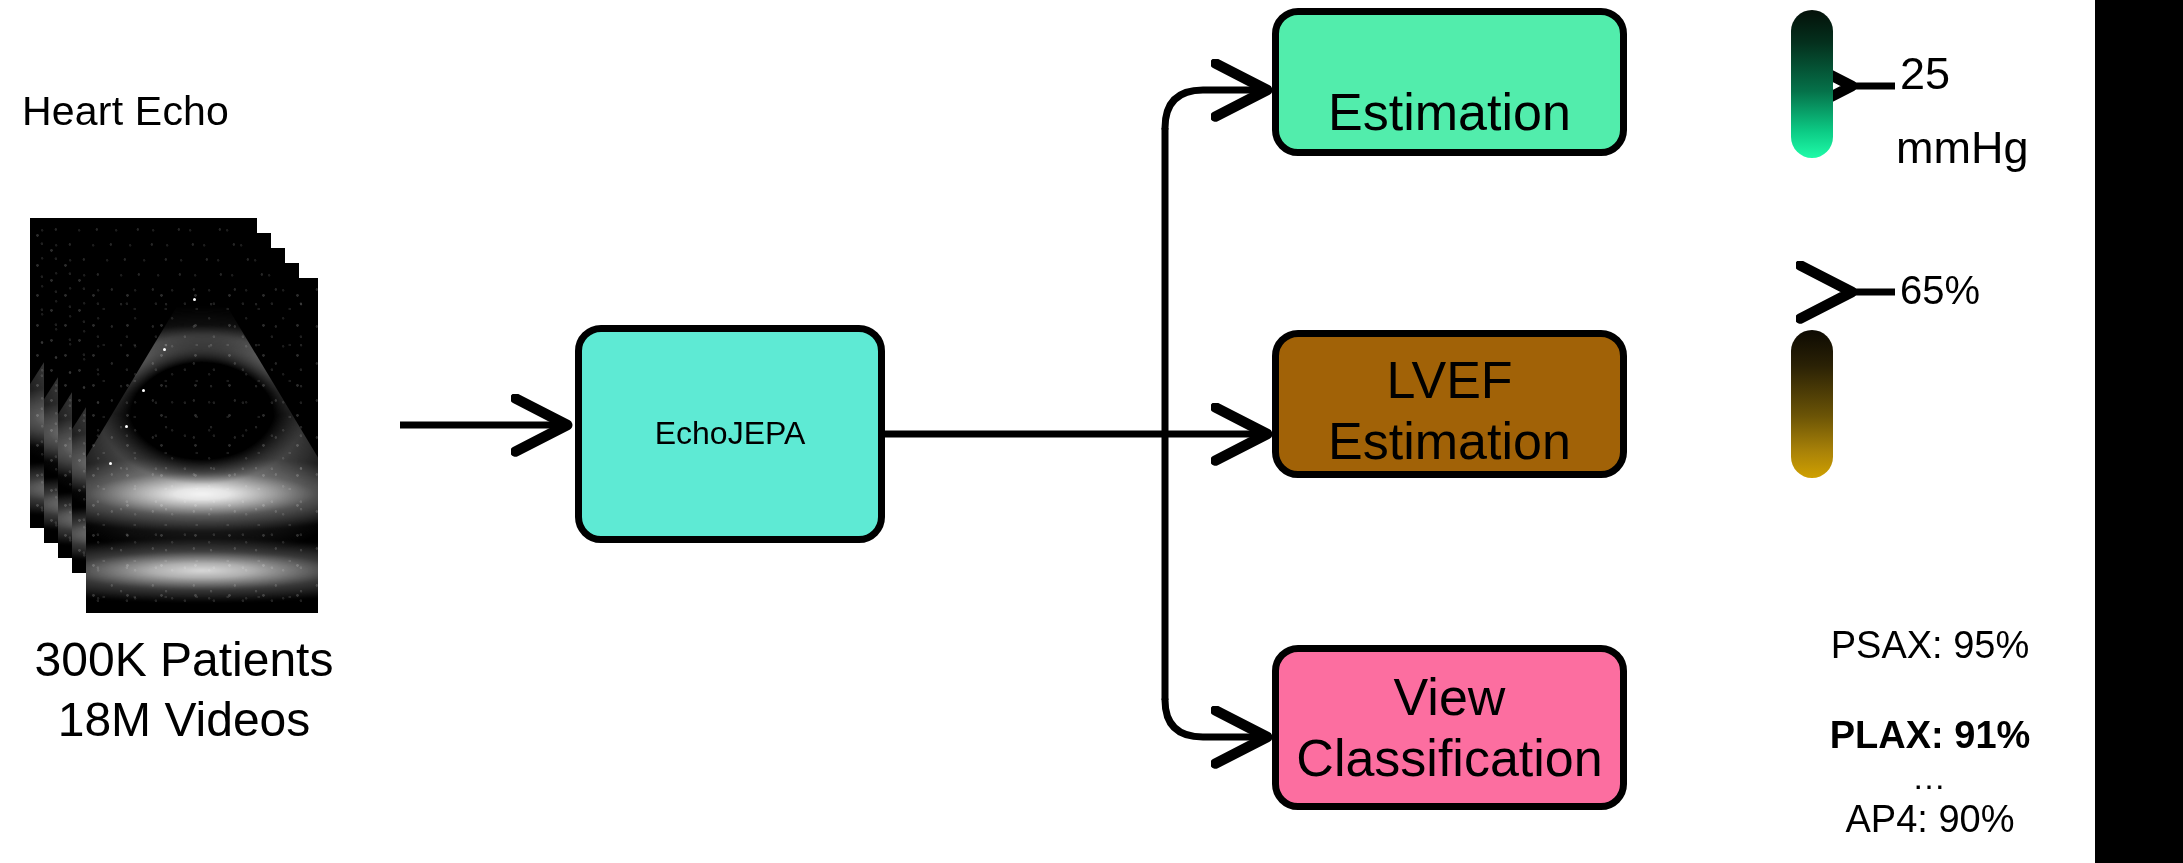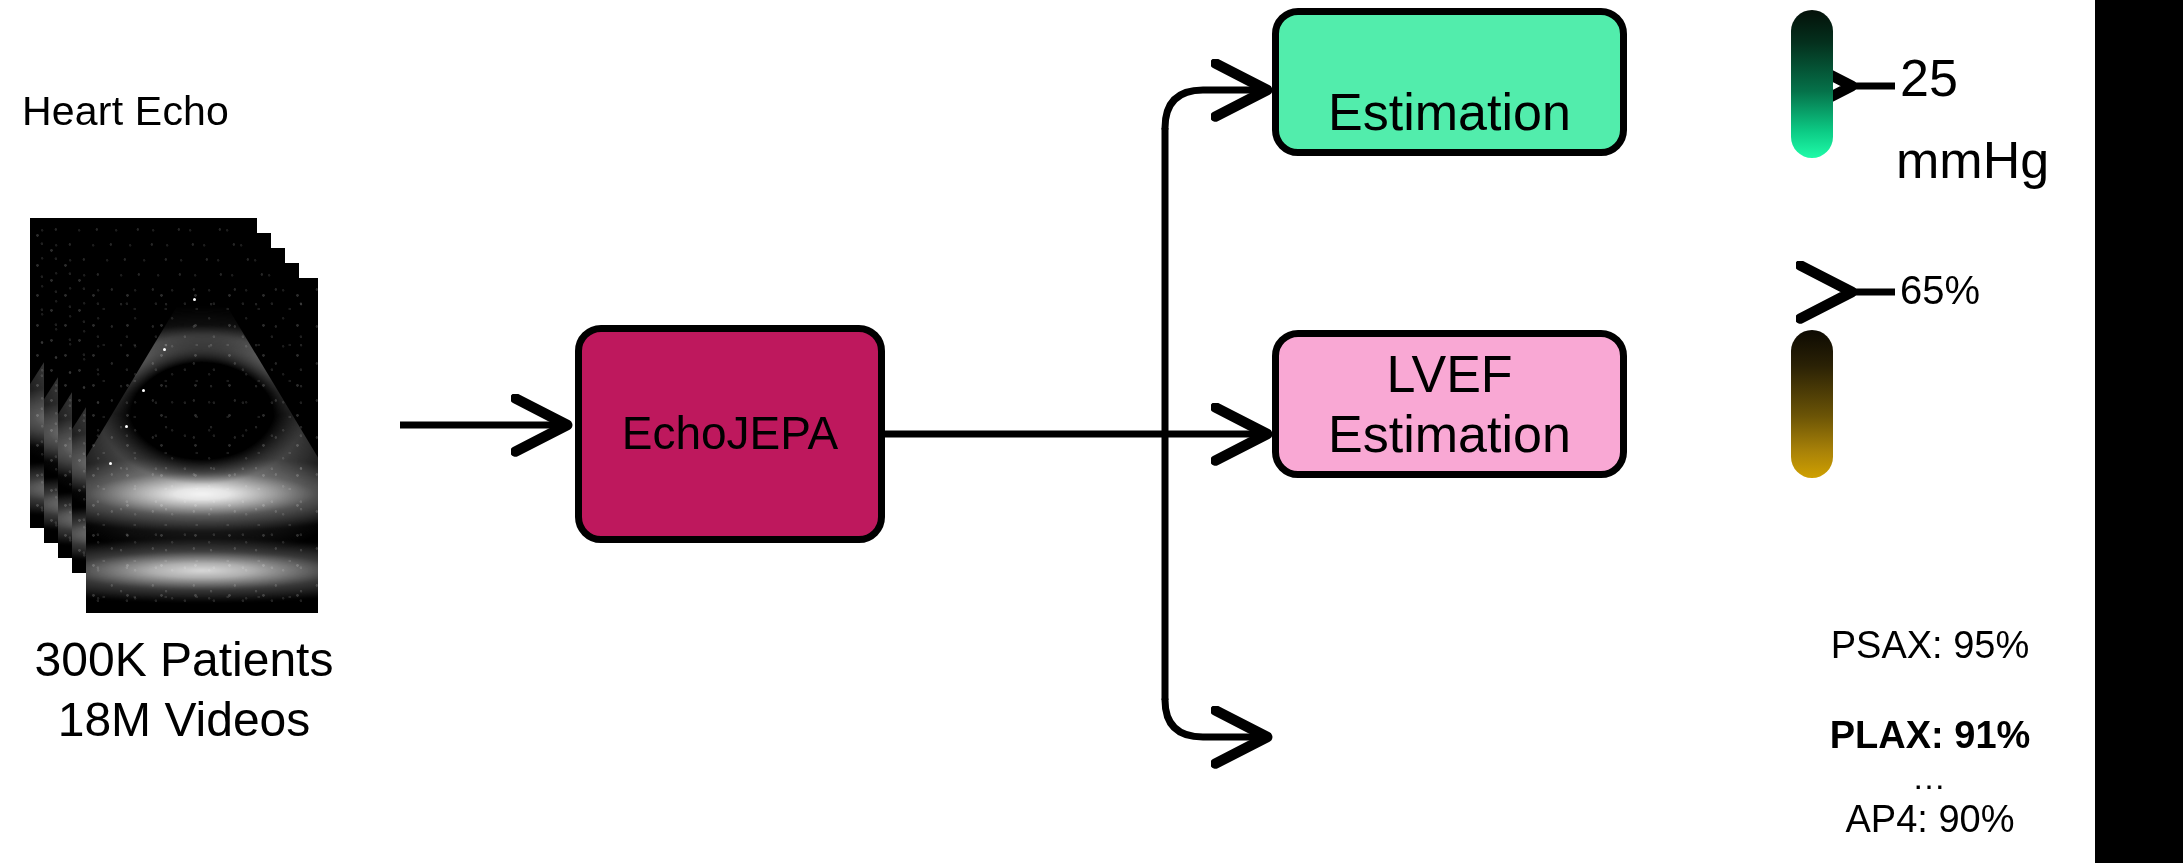--- a/index.html
+++ b/index.html
@@ -112,30 +112,31 @@
     display: flex;
     align-items: center;
     justify-content: center;
     text-align: center;
     color: #000;
     font-size: 52px;
     line-height: 1.16;
   }
   #node-echojepa {
     left: 575px;  top: 325px;  width: 310px; height: 218px;
-    background: #be185d;
-    font-size: 46px;
+    background: #5eead4;
+    font-size: 32px;
   }
   #node-rvsp {
     left: 1272px; top: 8px;    width: 355px; height: 148px;
     background: #52EDAC;
   }
   #node-lvef {
     left: 1272px; top: 330px;  width: 355px; height: 148px;
-    background: #f9a8d4;
+    background: #a16207;
+    align-items: flex-end;
   }
   #node-view {
     left: 1272px; top: 645px;  width: 355px; height: 165px;
     background: #FC6EA0;
   }
 
   
   #connectors {
     position: absolute;
     left: 0; top: 0;
@@ -160,21 +161,21 @@
 
   
   .value-label {
     position: absolute;
     color: #000;
     white-space: nowrap;
   }
   #label-rvsp {
     left: 1896px;
     top: 46px;
-    font-size: 52px;
+    font-size: 45px;
     line-height: 1.24;
   }
   #label-rvsp .num { display: block; padding-left: 4px; }
   #label-rvsp .unit { display: block; margin-top: 18px; }
   #label-lvef {
     left: 1900px;
     top: 268px;
     font-size: 40px;
   }
 
@@ -292,20 +293,26 @@
 
   <div class="node-box" id="node-lvef">
     <div>
       <span>LVEF</span><br>
       <span>Estimation</span>
     </div>
   </div>
   <div class="value-bar" id="bar-lvef"></div>
   <div class="value-label" id="label-lvef">65%</div>
 
+  <div class="node-box" id="node-view">
+    <div>
+      <span>View</span><br>
+      <span>Classification</span>
+    </div>
+  </div>
 
   <div id="view-probs">
     <span class="prob">PSAX: 95%</span>
     <span class="prob top">PLAX: 91%</span>
     <span class="ellipsis">…</span>
     <span class="prob">AP4: 90%</span>
   </div>
 
   <div class="abs" id="right-black-band"></div>
 

